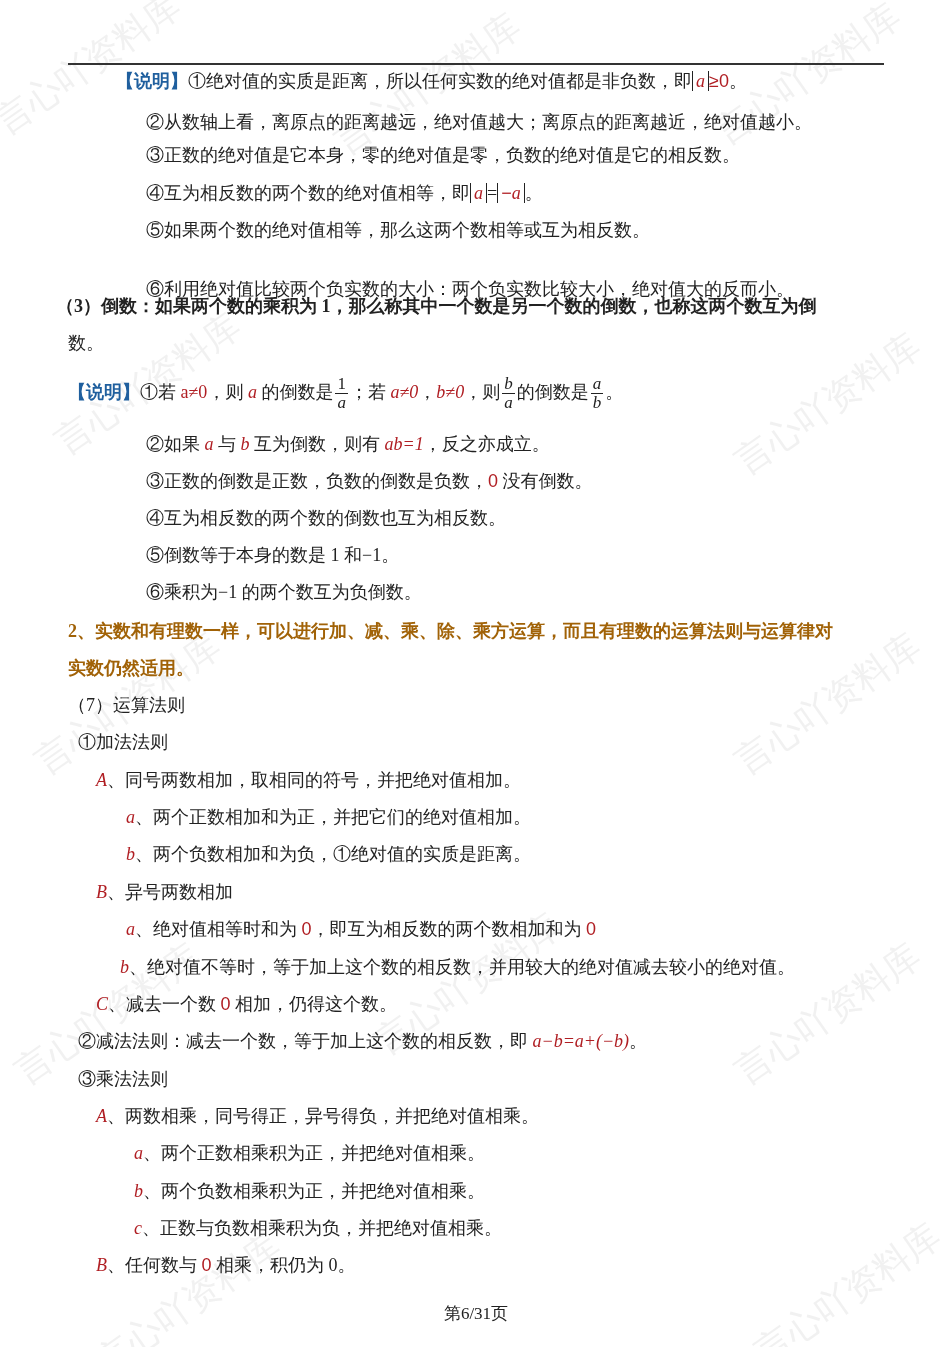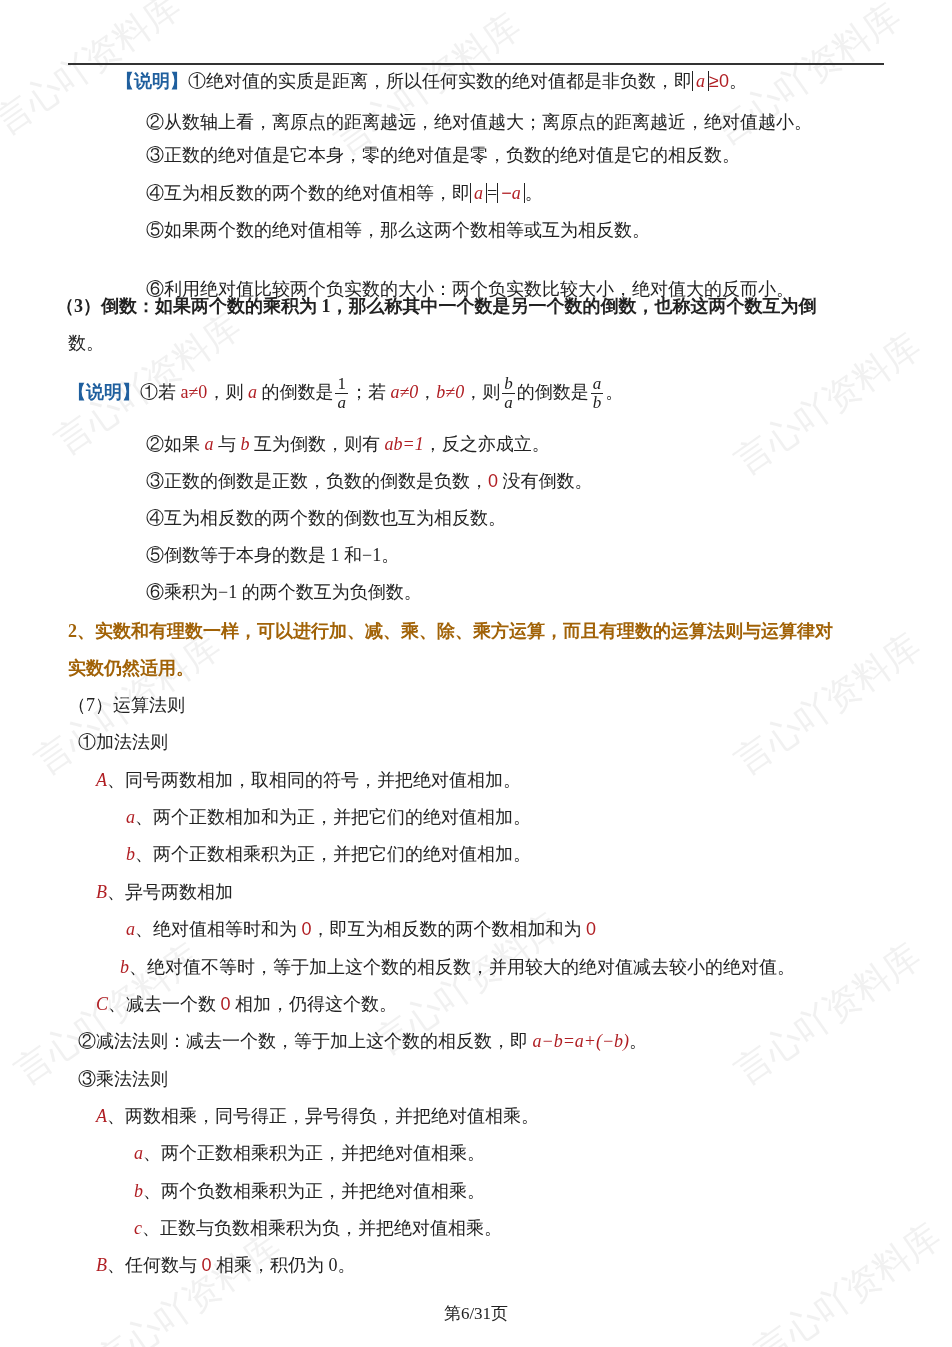--- a/index.html
+++ b/index.html
@@ -70,21 +70,21 @@
 <div class="line" style="left:68px;top:693px;">（7）运算法则</div>
 
 <div class="line" style="left:78px;top:730px;">①加法法则</div>
 <div class="line" style="left:96px;top:768px;">
   <span class="letter">A</span><span>、同号两数相加，取相同的符号，并把绝对值相加。</span>
 </div>
 <div class="line" style="left:126px;top:805px;">
   <span class="letter">a</span><span>、两个正数相加和为正，并把它们的绝对值相加。</span>
 </div>
 <div class="line" style="left:126px;top:842px;">
-  <span class="letter">b</span><span>、两个正数相乘积为正，并把它们的绝对值相加。</span>
+  <span class="letter">b</span><span>、两个负数相加和为负，①绝对值的实质是距离。</span>
 </div>
 <div class="line" style="left:96px;top:880px;">
   <span class="letter">B</span><span>、异号两数相加</span>
 </div>
 <div class="line" style="left:126px;top:917px;">
   <span class="letter">a</span><span>、绝对值相等时和为 </span><span class="mathnum">0</span><span>，即互为相反数的两个数相加和为 </span><span class="mathnum">0</span>
 </div>
 <div class="line" style="left:120px;top:955px;">
   <span class="letter">b</span><span>、绝对值不等时，等于加上这个数的相反数，并用较大的绝对值减去较小的绝对值。</span>
 </div>

